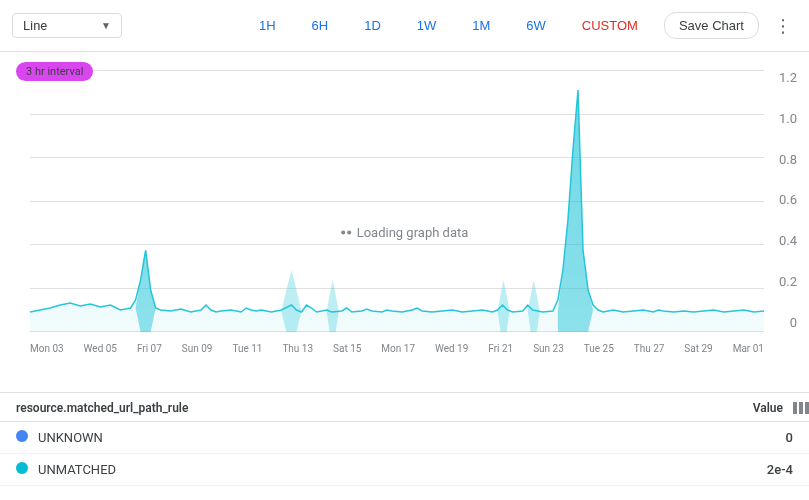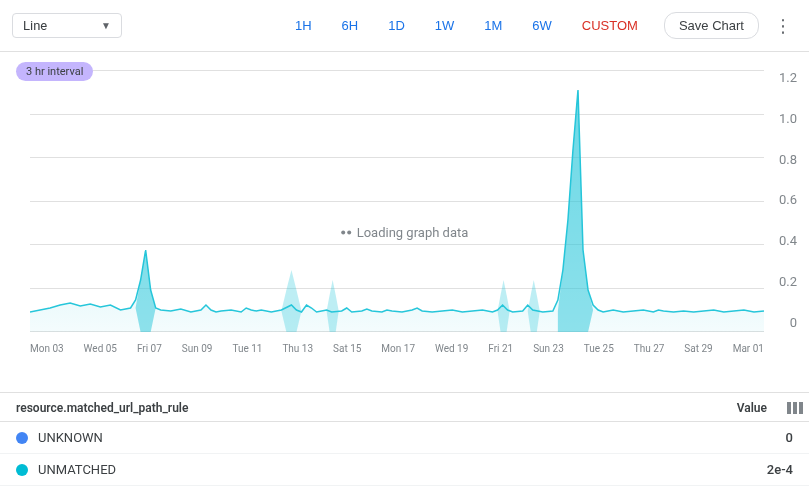--- a/index.html
+++ b/index.html
@@ -35,21 +35,21 @@
     }
     .chart-type-select .arrow {
       color: #5f6368;
       font-size: 10px;
       margin-left: 8px;
     }
     .spacer { flex: 1; }
     .time-range-buttons {
       display: flex;
       align-items: flex-start;
-      gap: 10px;
+      gap: 16px;
     }
     .time-btn {
       padding: 5px 10px;
       cursor: pointer;
       font-size: 13px;
       font-weight: 500;
       border: none;
       background: none;
       border-radius: 4px;
       color: #1a73e8;
@@ -79,21 +79,21 @@
     }
     .chart-area {
       position: relative;
       padding: 10px 0 0 0;
       height: 340px;
     }
     .interval-badge {
       position: absolute;
       top: 10px;
       left: 16px;
-      background: #c4b5fd;
+      background: #d946ef;
       border-radius: 12px;
       padding: 3px 10px;
       font-size: 11px;
       color: #3c4043;
       z-index: 2;
     }
     .chart-container {
       position: relative;
       width: 100%;
       height: 300px;
@@ -173,50 +173,50 @@
       z-index: 1;
     }
     .legend-area {
       border-top: 1px solid #e0e0e0;
       padding: 0;
     }
     .legend-header {
       display: flex;
       align-items: center;
       justify-content: space-between;
-      padding: 8px 6px 6px 16px;
+      padding: 8px 0 6px 16px;
       border-bottom: 1px solid #e0e0e0;
     }
     .legend-header-label {
       font-size: 12px;
       font-weight: 600;
       color: #3c4043;
     }
     .legend-header-right {
       display: flex;
       align-items: center;
-      gap: 20px;
+      gap: 10px;
       font-size: 12px;
       font-weight: 600;
       color: #3c4043;
     }
     .column-icon {
       display: flex;
       gap: 2px;
       cursor: pointer;
     }
     .column-icon span {
       display: inline-block;
       width: 4px;
       height: 12px;
       background: #80868b;
     }
     .legend-row {
       display: flex;
-      align-items: center;
+      align-items: flex-start;
       padding: 8px 16px;
       border-bottom: 1px solid #f1f3f4;
       font-size: 13px;
     }
     .legend-dot {
       width: 12px;
       height: 12px;
       border-radius: 50%;
       margin-right: 10px;
       flex-shrink: 0;

